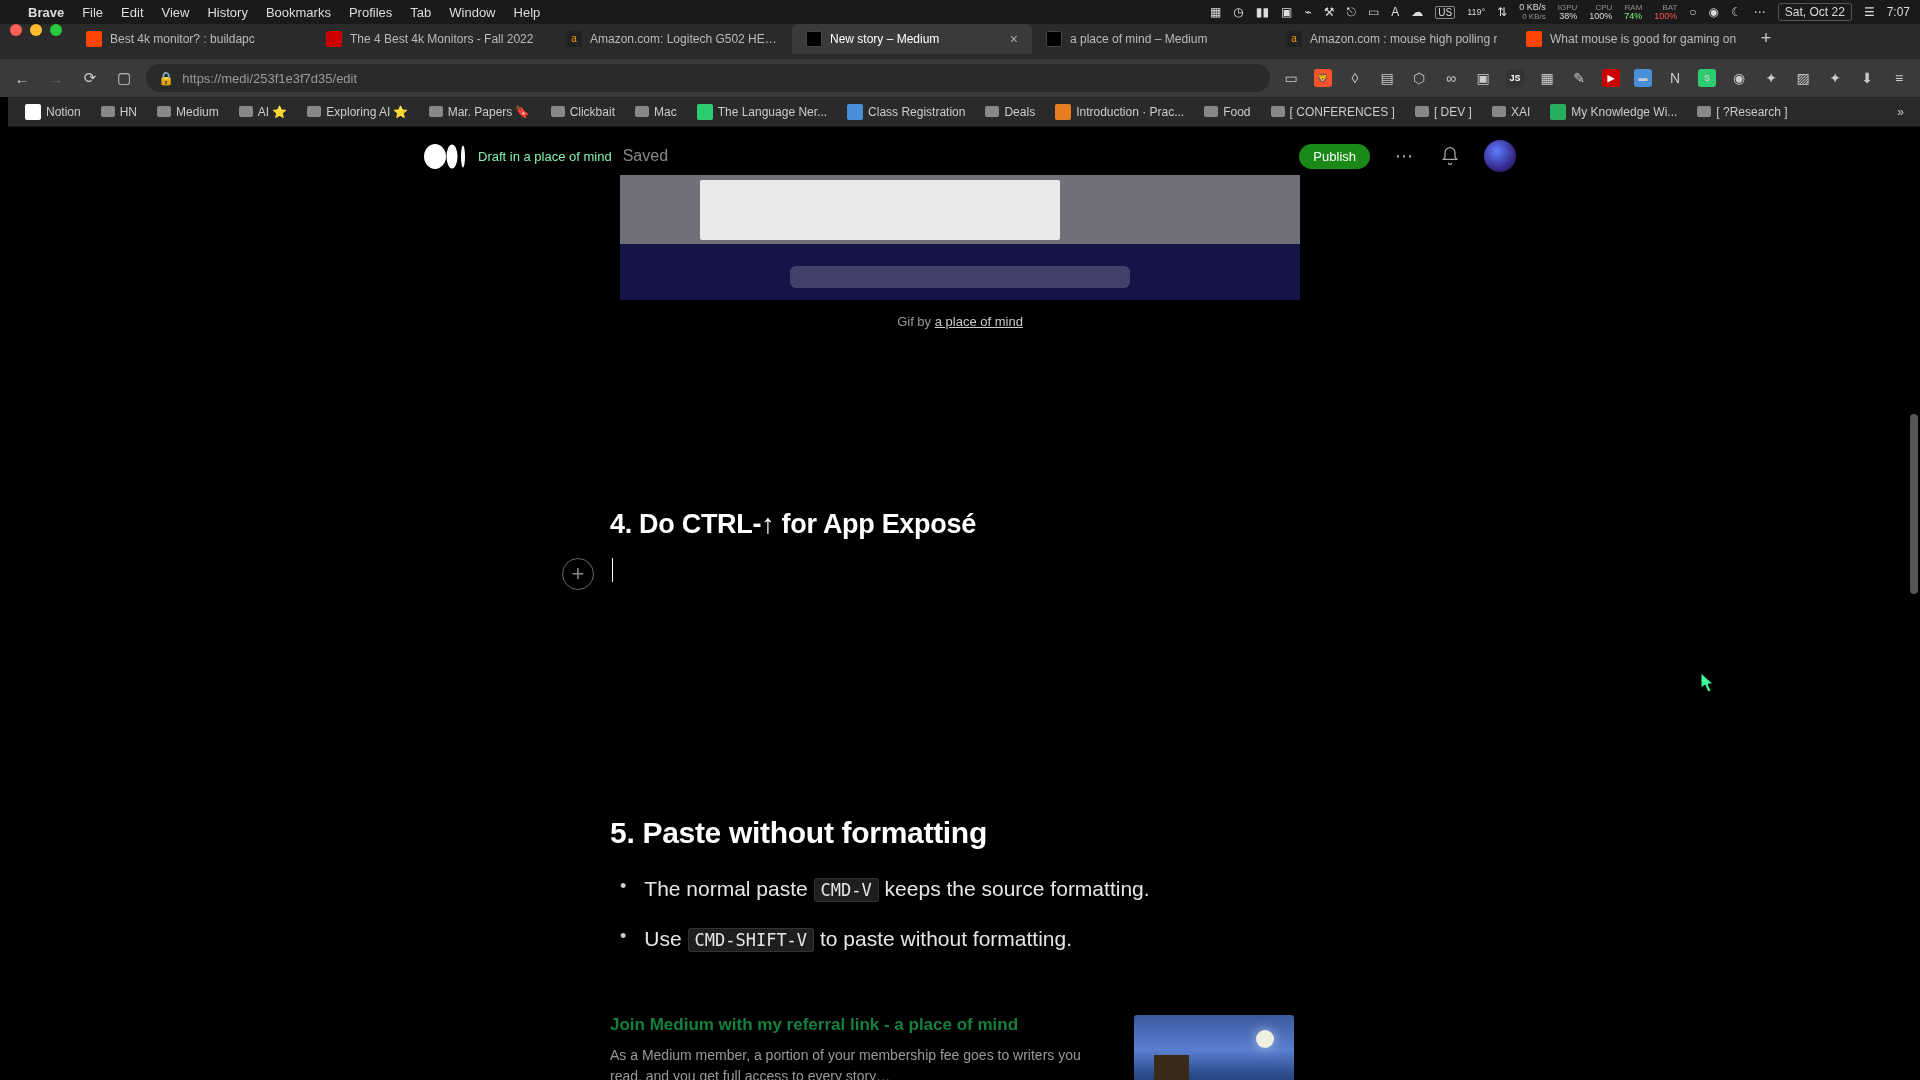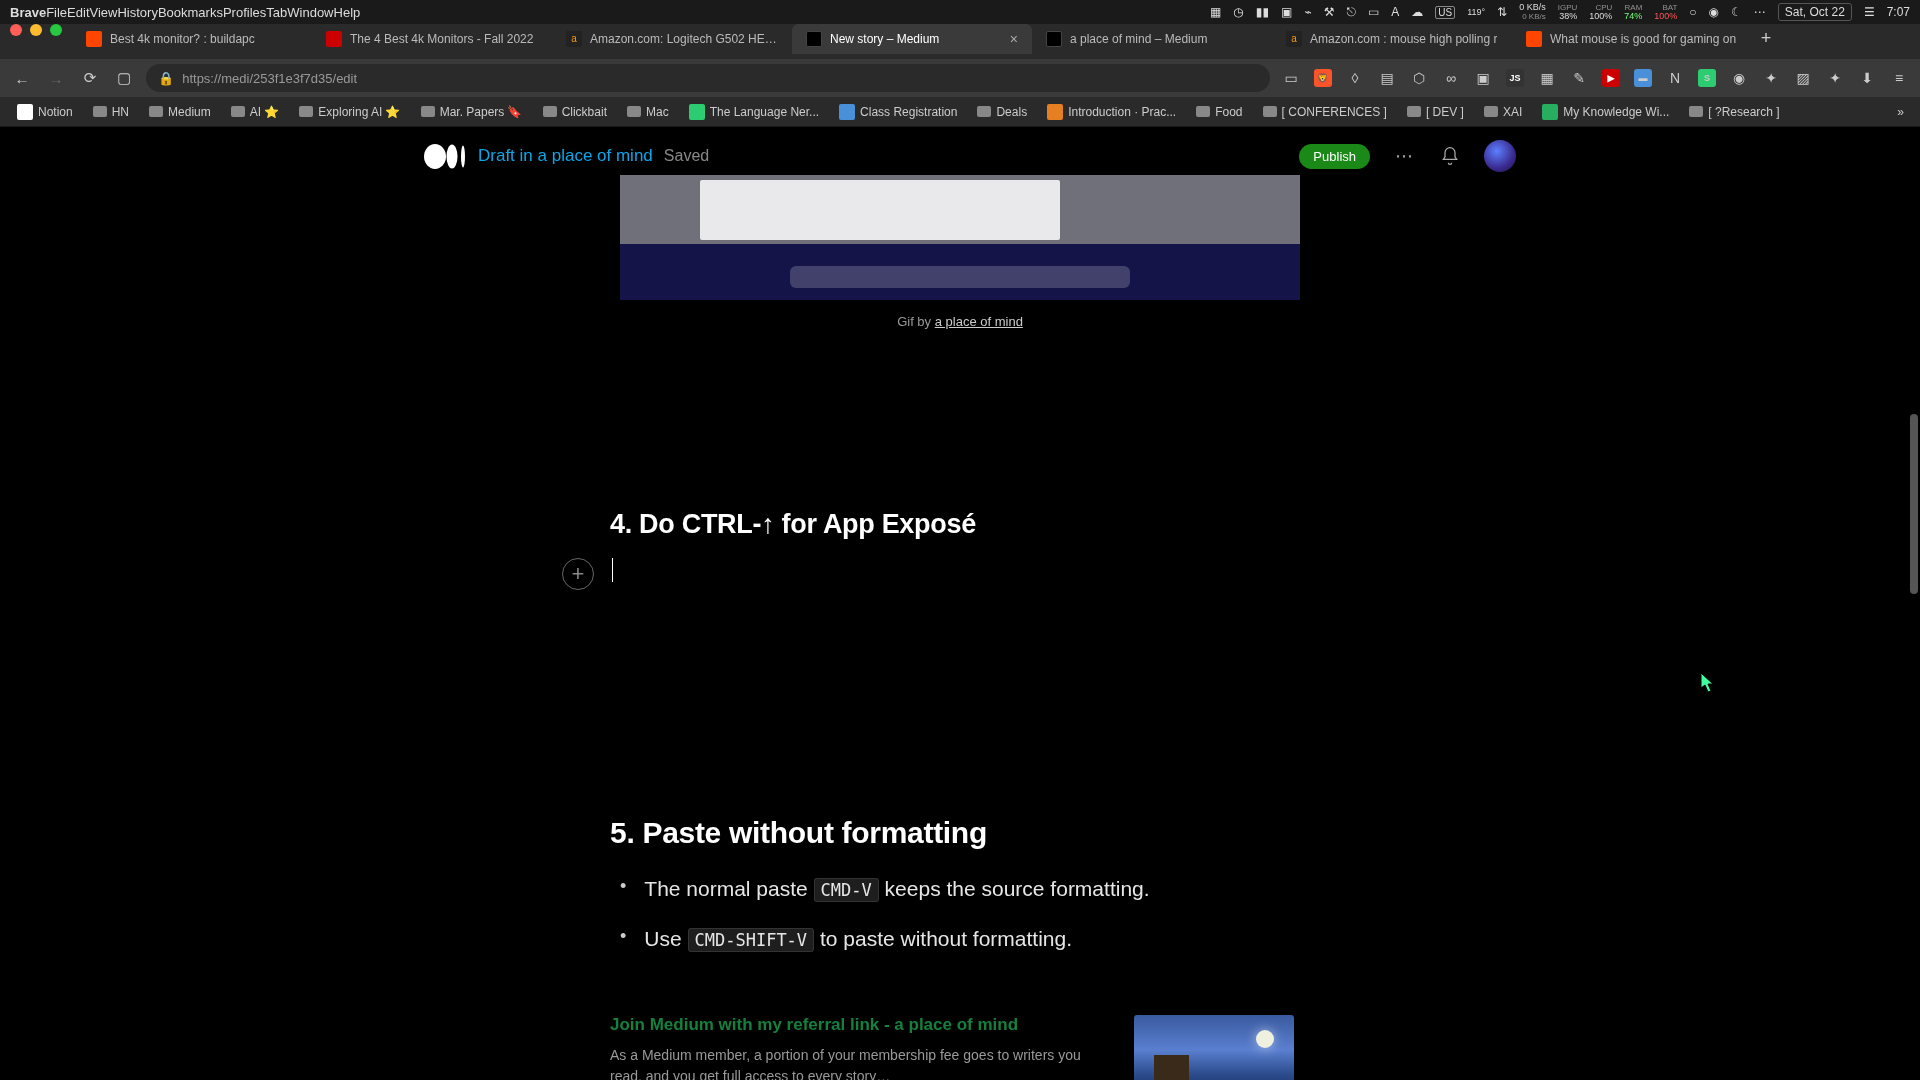--- a/index.html
+++ b/index.html
@@ -1,20 +1,20 @@
 <!DOCTYPE html>
 <html><head>
 <meta charset="utf-8">
 <style>
 * { margin: 0; padding: 0; box-sizing: border-box; font-family: -apple-system, BlinkMacSystemFont, "Segoe UI", Helvetica, Arial, sans-serif; }
 body { width: 1920px; height: 1080px; background: #000; overflow: hidden; color: #fff; }
 
 
 .menubar { height: 24px; background: #1a1a1a; display: flex; align-items: center; padding: 0 10px; font-size: 13px; color: #ddd; }
-.menubar-left { display: flex; align-items: center; }
+.menubar-left { display: flex; align-items: center; gap: 18px; }
 .menubar-right { margin-left: auto; display: flex; align-items: center; gap: 12px; font-size: 12px; }
 .apple-logo { font-size: 14px; }
 .menubar-app { font-weight: 700; }
 .menu-stat { display: flex; flex-direction: column; align-items: flex-end; font-size: 9px; line-height: 9px; }
 .menu-stat .label { opacity: 0.6; font-size: 8px; }
 .clock-box { border: 1px solid #555; padding: 1px 6px; border-radius: 3px; }
 
 
 .tabstrip { height: 35px; background: #2a2a2a; display: flex; align-items: flex-start; }
 .traffic-lights { display: flex; gap: 8px; align-items: center; padding: 0 10px 10px 10px; }
@@ -30,32 +30,32 @@
 
 .toolbar { height: 38px; background: #3a3a3a; display:flex; align-items:center; padding: 0 10px; gap: 10px; }
 .nav-btn { width: 24px; height: 24px; display:flex; align-items:center; justify-content:center; color:#ccc; font-size:15px; }
 .nav-btn.disabled { color:#666; }
 .urlbar { flex:1; height: 28px; background:#2a2a2a; border-radius: 14px; display:flex; align-items:center; padding: 0 12px; gap:8px; color:#999; font-size:13px; }
 .toolbar-icons { display:flex; gap:10px; align-items:center; }
 .tb-icon { width: 22px; height: 22px; display:flex; align-items:center; justify-content:center; color:#ccc; font-size:14px; }
 .ext-badge { min-width:18px; height:18px; border-radius:3px; display:inline-flex; align-items:center; justify-content:center; font-size:9px; font-weight:700; }
 
 
-.bookmarks { height: 30px; background: #2a2a2a; display:flex; align-items:center; padding: 0 10px; gap: 6px; font-size: 12px; color:#ccc; border-bottom: 1px solid #1a1a1a; }
+.bookmarks { height: 30px; background: #2a2a2a; display:flex; align-items:center; padding: 0 10px; gap: 6px; font-size: 12px; color:#ccc; border-bottom: 1px solid #1a1a1a; margin-left: 8px; }
 .bm-item { display:flex; align-items:center; gap:5px; padding: 3px 7px; border-radius:4px; white-space:nowrap; }
 .bm-folder-icon { width:14px; height:11px; background:#888; border-radius:2px; display:inline-block; flex-shrink:0; }
 .bm-icon { width:16px; height:16px; border-radius:2px; display:inline-block; flex-shrink:0; }
 .bm-more { margin-left:auto; padding:0 6px; color:#ccc; }
 
 
 .page { position: absolute; top: 127px; left: 0; right: 0; bottom: 0; background: #000; overflow: hidden; }
 .editor-header { height: 58px; display:flex; align-items:center; padding: 0 24px; }
 .m-logo { width: 44px; height: 25px; display:flex; align-items:center; margin-left: 400px; }
 .m-logo svg { fill: #fff; }
-.draft-info { margin-left: 10px; font-size: 17px; color:#0ea5e9; }
+.draft-info { margin-left: 10px; font-size: 13px; color:#86efac; }
 .saved { color:#888; margin-left: 11px; font-size: 16px; }
 .editor-header-right { margin-left:auto; display:flex; align-items:center; gap: 22px; margin-right: 380px;}
 .publish-btn { background: #1a8917; color:#fff; border-radius: 16px; padding: 5px 14px; font-size: 13px; }
 .header-icon { width: 24px; height: 24px; display:flex; align-items:center; justify-content:center; color:#aaa; font-size:18px; }
 .avatar { width: 32px; height: 32px; border-radius: 50%; background: radial-gradient(circle at 40% 35%, #5b7fff 0%, #3a2a8f 60%, #1a1040 100%); }
 
 .article { width: 740px; margin: 0 auto; padding: 0 20px; }
 .image-block { width: 680px; margin: -10px auto 0; }
 .embedded-image { 
   width: 680px; height: 125px; 

